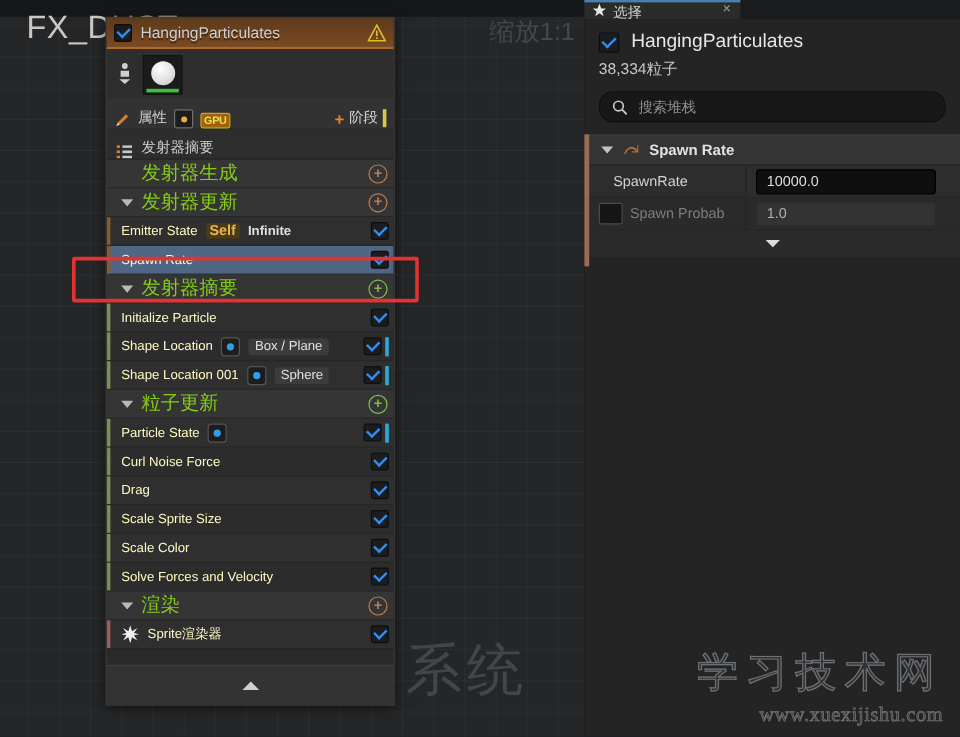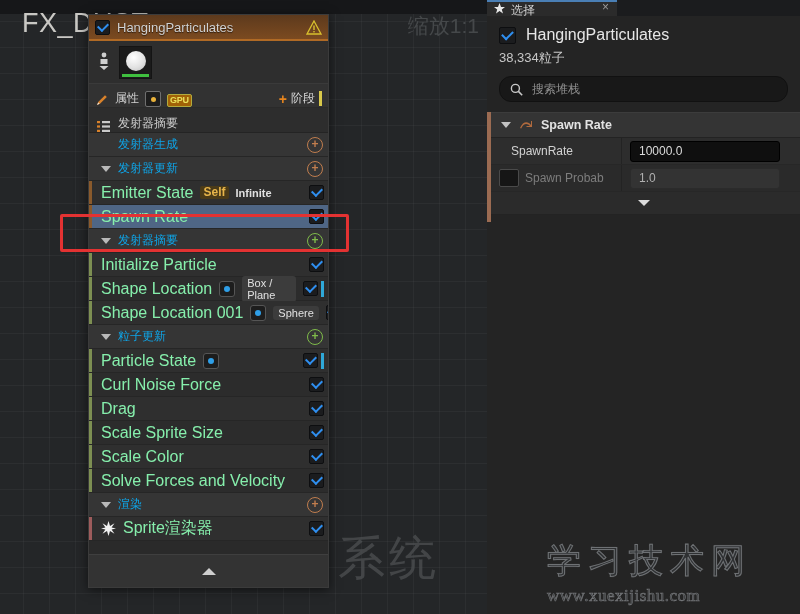--- a/index.html
+++ b/index.html
@@ -45,21 +45,21 @@
     font-size: 47px; color: #4a4d4f; opacity: .82;
     letter-spacing: 4px; white-space: nowrap;
   }
   
   .rightbackdrop {
     position:absolute; left:487px; top:0; width:313px; height:614px;
     background:#1b1c1e;
   }
   
   .watermark {
-    position:absolute; right: 3px; bottom: 8px; text-align:left;
+    position:absolute; right: 14px; bottom: 8px; text-align:right;
     width: 250px;
   }
   .wm-cn {
     font-size: 34px; color:#2f3133; letter-spacing:7px;
     text-shadow: 0 0 1px #777, 1px 1px 0 #15161700;
     -webkit-text-stroke: 1px #6e7174;
     font-family:"Liberation Serif", serif;
   }
   .wm-url {
     font-size: 17px; color:#3a3c3e; letter-spacing:.5px; margin-top:2px;
@@ -152,41 +152,41 @@
     height:23px; display:flex; align-items:center; gap:7px;
     padding-left:12px; padding-right:5px;
     background:#353535; border-bottom:1px solid #262626;
     position:relative;
   }
   .caret{
     width:0;height:0;border-left:5px solid transparent;border-right:5px solid transparent;
     border-top:6px solid #b9b9b9; flex:0 0 auto;
   }
   .caret-spacer{width:10px;flex:0 0 auto;}
-  .group-label{font-size:12px;color:#0ea5e9;}
+  .group-label{font-size:16px;color:#84cc16;}
   .circle-plus{
     margin-left:auto;width:14px;height:14px;border-radius:50%;
     border:1px solid #c07d4e;color:#c07d4e;font-size:12px;line-height:12px;
     text-align:center;font-weight:bold;
   }
   .circle-plus.green{border-color:#7fbb4a;color:#7fbb4a;}
 
   .module-row{
     height:23px; display:flex; align-items:center;
     padding-left:12px; padding-right:4px;
     background:#2f2f2f; border-bottom:1px solid #262626;
     position:relative; gap:7px;
   }
   .module-row.alt{background:#2c2c2c;}
   .module-row.selected{background:#4f6685;}
   .strip{position:absolute;left:0;top:0;bottom:0;width:3px;}
   .strip.green{background:#7d8f52;}
   .strip.red{background:#9e5c5c;}
   .strip.orange{background:#8a5a2c;}
-  .mod-label{font-size:16px;color:#86efac;white-space:nowrap;}
+  .mod-label{font-size:11px;color:#fef9c3;white-space:nowrap;}
   .tag-self{
     font-size:12px;font-weight:bold;color:#e6b44a;background:#4a3a18;
     border-radius:2px;padding:0 3px;line-height:13px;
   }
   .tag-plain{font-size:11px;color:#e0e0e0;font-weight:bold;}
   .pill{
     font-size:11px;color:#e0e0e0;background:#3c3c3c;border-radius:3px;
     padding:1px 5px;line-height:12px;
   }
   .blue-dot-box{

